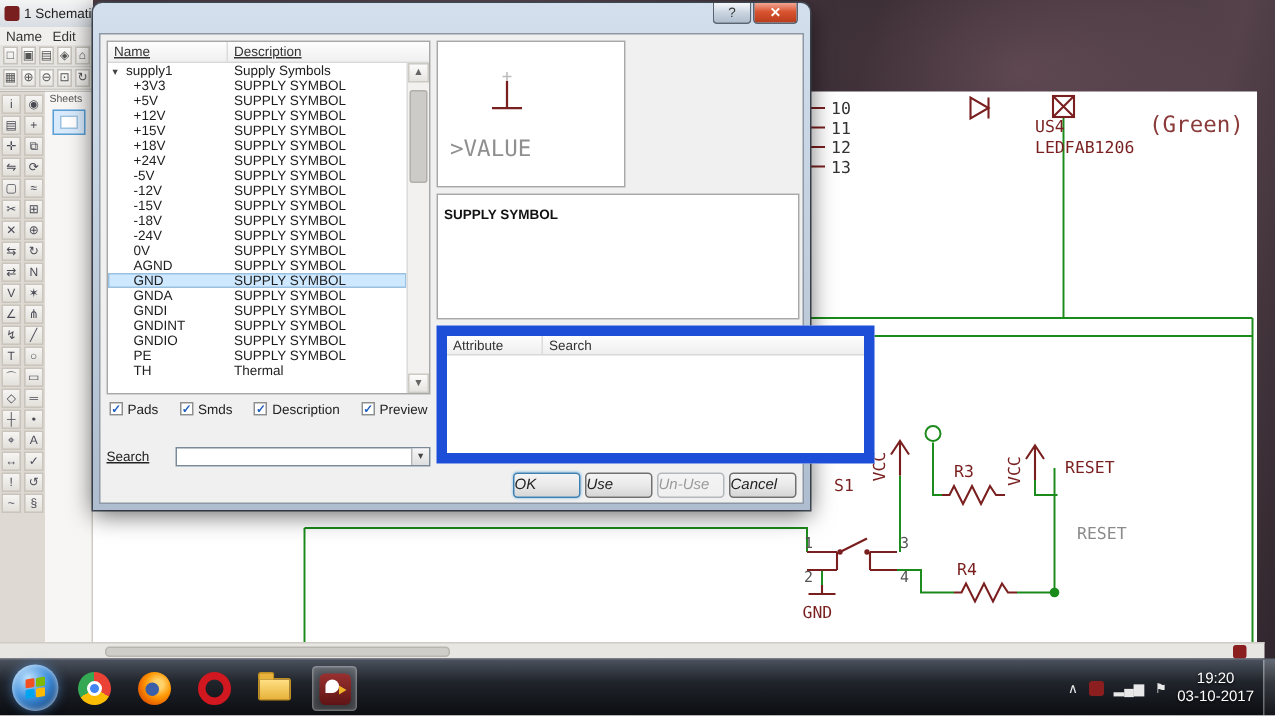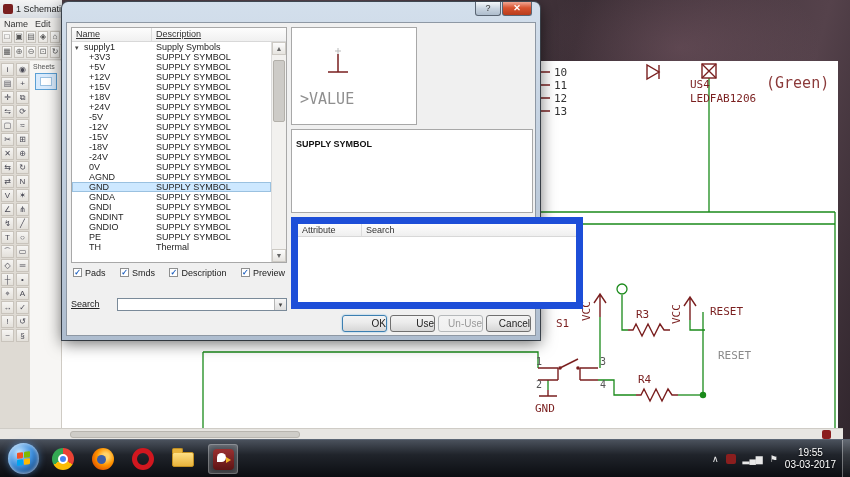--- a/index.html
+++ b/index.html
@@ -94,22 +94,22 @@
   .pv-value{position:absolute;left:8px;top:62px;font-family:"DejaVu Sans Mono",monospace;font-size:15px;color:#8f8f8f;}
   .desc-panel{position:absolute;left:224px;top:106px;width:242px;height:84px;background:#fff;border:1px solid #a8a8a8;padding:3px 4px;}
   .desc-panel b{font-size:9px;color:#111;}
   .attr-table{position:absolute;left:224px;top:194px;width:292px;height:92px;background:#fff;border:7px solid #1d4ed8;}
   .attr-head{display:flex;height:13px;background:linear-gradient(#fdfdfd,#efefef);border-bottom:1px solid #d8d8d8;font-size:9px;color:#333;}
   .attr-head span{padding:1px 0 0 4px;}
   .attr-head .a-attr{width:64px;border-right:1px solid #dcdcdc;}
 
   
   .dlg-footer{position:absolute;left:0;top:292px;right:4px;height:18px;display:flex;justify-content:flex-end;gap:3px;}
-  .btn{width:45px;height:17px;font-size:10px;line-height:15px;text-align:right;color:#222;
-    border:1px solid #707070;border-radius:3px;background:linear-gradient(#f4f4f4,#ebebeb 45%,#d6d6d6);}
+  .btn{width:45px;height:17px;font-size:10px;line-height:15px;text-align:left;color:#222;
+    border:1px solid #707070;border-radius:3px;background:linear-gradient(#f4f4f4,#ebebeb 45%,#d6d6d6);font-style:italic;}
   .btn:first-child{border-color:#3c7fb1;box-shadow:0 0 2px #7ab8e0;}
   .btn.disabled{color:#9a9a9a;border-color:#b5b8ba;background:linear-gradient(#f4f4f4,#efefef);}
 
   
   .taskbar{position:absolute;left:0;top:439px;width:850px;height:38px;z-index:20;
     background:linear-gradient(#4a515c,#20242b 40%,#0b0d11);border-top:1px solid #5c6674;}
   .start-orb{position:absolute;left:8px;top:3px;width:31px;height:31px;border-radius:50%;
     background:radial-gradient(circle at 35% 30%,#bfe3ff,#3e8edb 45%,#14437e 82%);
     box-shadow:inset 0 0 4px rgba(255,255,255,.8),0 0 7px rgba(90,170,255,.5);
     display:flex;align-items:center;justify-content:center;}
@@ -479,20 +479,20 @@
         </div>
       </div>
     <div class="tray">
       <span class="tray-icons" style="display:flex;gap:7px;align-items:center;">
           <span class="tray-ic">∧</span>
           <span class="tray-ic eagle-red"></span>
           <span class="tray-ic">▂▄▆</span>
           <span class="tray-ic">⚑</span>
         </span>
       <div class="clock">
-        <div>19:55</div>
-        <div>03-03-2017</div>
+        <div>19:20</div>
+        <div>03-10-2017</div>
       </div>
     </div>
     <div class="show-desktop"></div>
   </div>
 
 </div>
 
 </body></html>

